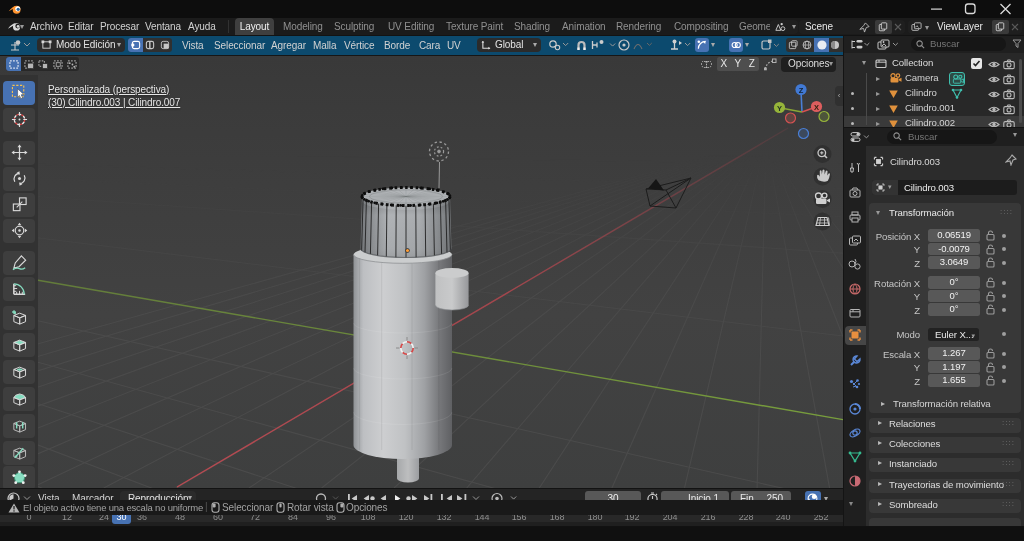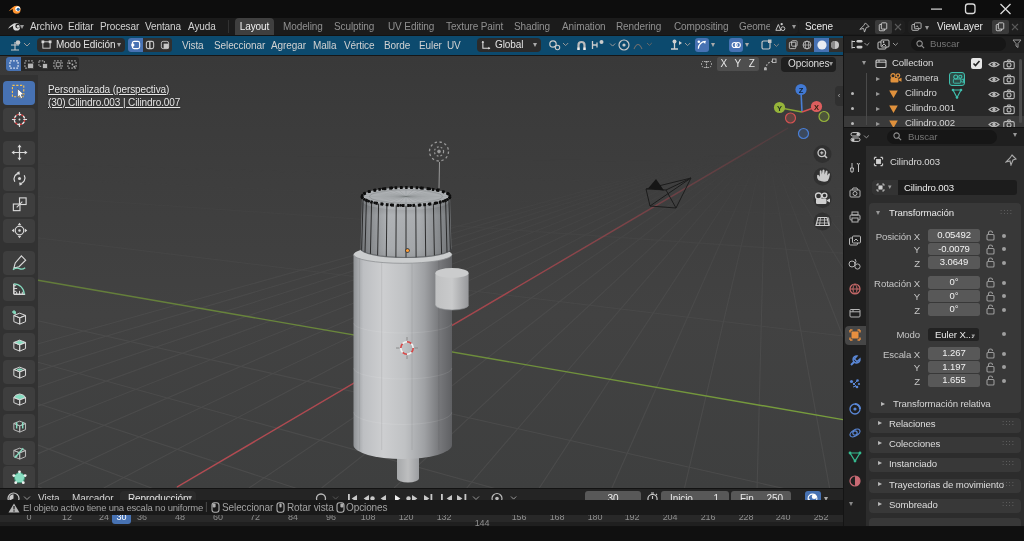--- a/index.html
+++ b/index.html
@@ -137,21 +137,21 @@
             <rect x="1.5" y="1.5" width="8" height="8" rx="2" fill="none" stroke="#c5c5c5" stroke-width="1"></rect>
             <rect x="4" y="4" width="5.5" height="5.5" fill="#c5c5c5"></rect>
           </svg></span>
  </span>
  <span class="mi" style="left:182px;top:1.5px">Vista</span>
  <span class="mi" style="left:214px;top:1.5px">Seleccionar</span>
  <span class="mi" style="left:271px;top:1.5px">Agregar</span>
  <span class="mi" style="left:313px;top:1.5px">Malla</span>
  <span class="mi" style="left:344px;top:1.5px">Vértice</span>
  <span class="mi" style="left:384px;top:1.5px">Borde</span>
- <span class="mi" style="left:419px;top:1.5px">Euler</span>
+ <span class="mi" style="left:419px;top:1.5px">Cara</span>
  <span class="mi" style="left:447px;top:1.5px">UV</span>
  <span class="fld" style="left:477px;top:3px;width:64px;height:14px;">
   <svg class="icn" style="margin:2px 0 0 4px" width="11" height="10" viewBox="0 0 12 11">
           <path d="M2,1 L2,9 L10,9" stroke="#ddd" fill="none" stroke-width="1.2"></path>
           <path d="M2,1 l-1.5,2 h3 Z M10,9 l-2,-1.5 v3 Z" fill="#ddd"></path>
         </svg>
   <span style="position:absolute;left:18px;top:1px;line-height:12px">Global</span>
   <span style="position:absolute;right:4px;top:2px;font-size:8px;color:#aaa">▾</span>
  </span>
  <svg class="abs" style="left:548px;top:4px" width="22" height="13" viewBox="0 0 22 13">
@@ -657,42 +657,42 @@
 <svg class="abs" style="left:489px;top:4px" width="34" height="13" viewBox="0 0 34 13">
         <circle cx="8" cy="6.5" r="5" fill="none" stroke="#bbb" stroke-width="1.2"></circle>
         <circle cx="8" cy="6.5" r="1.8" fill="#bbb"></circle>
         <path d="M22,4.5 l2.6,2.6 2.6,-2.6" stroke="#999" fill="none"></path>
       </svg>
 <span class="abs" style="left:585px;top:3px;width:56px;height:15px;background:#585858;border-radius:3px;text-align:center;line-height:15px;color:#f2f2f2">30</span>
 <svg class="abs" style="left:646px;top:4px" width="13" height="13" viewBox="0 0 13 13">
         <circle cx="6.5" cy="7" r="4.6" fill="none" stroke="#ccc" stroke-width="1.2"></circle>
         <path d="M6.5,7 L6.5,4 M5,1 h3 M10,3 l1,-1" stroke="#ccc" stroke-width="1.1"></path>
       </svg>
-<span class="abs" style="left:661px;top:3px;width:68px;height:15px;background:#585858;border-radius:3px;line-height:15px;color:#e8e8e8"><span style="margin-left:9px">Inicio</span><span style="position:absolute;right:10px">1</span></span>
+<span class="abs" style="left:661px;top:3px;width:68px;height:15px;background:#585858;border-radius:3px;line-height:15px;color:#e8e8e8"><span style="margin-left:27px">Inicio</span><span style="position:absolute;right:10px">1</span></span>
 <span class="abs" style="left:731px;top:3px;width:60px;height:15px;background:#585858;border-radius:3px;line-height:15px;color:#e8e8e8"><span style="margin-left:9px">Fin</span><span style="position:absolute;right:8px">250</span></span>
 <span class="abs" style="left:805px;top:3px;width:16px;height:15px;background:#4772b3;border-radius:3px"><svg style="margin:2px 0 0 2px" width="11" height="11" viewBox="0 0 12 12">
           <circle cx="6" cy="6" r="4.8" fill="none" stroke="#fff" stroke-width="1.2"></circle>
           <circle cx="7.8" cy="4" r="2.6" fill="#fff"></circle>
           <path d="M3.5,9 A4.8,4.8 0 0 1 2,6" stroke="#fff" fill="none" stroke-width="1.2"></path>
         </svg></span>
 <span class="abs mi" style="left:824px;top:2px;font-size:8px;color:#aaa">▾</span>
 <div class="abs" id="ruler">
         <span style="position:absolute;left:17px;top:3px;width:24px;text-align:center">0</span>
         <span style="position:absolute;left:55px;top:3px;width:24px;text-align:center">12</span>
         <span style="position:absolute;left:92px;top:3px;width:24px;text-align:center">24</span>
         <span style="position:absolute;left:130px;top:3px;width:24px;text-align:center">36</span>
         <span style="position:absolute;left:168px;top:3px;width:24px;text-align:center">48</span>
         <span style="position:absolute;left:206px;top:3px;width:24px;text-align:center">60</span>
         <span style="position:absolute;left:243px;top:3px;width:24px;text-align:center">72</span>
         <span style="position:absolute;left:281px;top:3px;width:24px;text-align:center">84</span>
         <span style="position:absolute;left:319px;top:3px;width:24px;text-align:center">96</span>
         <span style="position:absolute;left:356px;top:3px;width:24px;text-align:center">108</span>
         <span style="position:absolute;left:394px;top:3px;width:24px;text-align:center">120</span>
         <span style="position:absolute;left:432px;top:3px;width:24px;text-align:center">132</span>
-        <span style="position:absolute;left:470px;top:9px;width:24px;text-align:center">144</span>
+        <span style="position:absolute;left:470px;top:3px;width:24px;text-align:center">144</span>
         <span style="position:absolute;left:507px;top:3px;width:24px;text-align:center">156</span>
         <span style="position:absolute;left:545px;top:3px;width:24px;text-align:center">168</span>
         <span style="position:absolute;left:583px;top:3px;width:24px;text-align:center">180</span>
         <span style="position:absolute;left:620px;top:3px;width:24px;text-align:center">192</span>
         <span style="position:absolute;left:658px;top:3px;width:24px;text-align:center">204</span>
         <span style="position:absolute;left:696px;top:3px;width:24px;text-align:center">216</span>
         <span style="position:absolute;left:734px;top:3px;width:24px;text-align:center">228</span>
         <span style="position:absolute;left:771px;top:3px;width:24px;text-align:center">240</span>
         <span style="position:absolute;left:809px;top:3px;width:24px;text-align:center">252</span>
         <span style="position:absolute;left:112px;top:1px;width:19px;height:14px;background:#4772b3;border-radius:3px;color:#fff;text-align:center;line-height:14px;font-size:9px">30</span>
@@ -961,21 +961,21 @@
               <rect x="5" y="5" width="6" height="6" fill="#cfcfcf"></rect>
               <path d="M3,3 v2.5 M3,3 h2.5 M13,3 h-2.5 M13,3 v2.5 M3,13 v-2.5 M3,13 h2.5 M13,13 h-2.5 M13,13 v-2.5" stroke="#cfcfcf" stroke-width="1.4" fill="none"></path>
             </svg><span style="position:absolute;left:16px;top:3px;font-size:7px;color:#999">▾</span></span>
 <span style="position:absolute;left:32px;top:1.5px;color:#ececec">Cilindro.003</span>
 </div>
 <div class="abs" style="left:26px;top:76px;width:152px;height:210px;background:#383838;border-radius:4px"></div>
 <span class="abs" style="left:33px;top:81px;color:#999;font-size:8px">▾</span>
 <span class="abs" style="left:46px;top:80px;color:#e8e8e8">Transformación</span>
 <span class="abs" style="left:157px;top:80px;color:#777;letter-spacing:1px;font-size:8px">::::</span>
 <span class="abs" style="left:0;top:103.5px;width:77px;text-align:right;color:#c6c6c6">Posición X</span>
-        <span class="abs" style="left:85px;top:102px;width:52px;height:12.5px;background:#585858;border-radius:2.5px;text-align:center;line-height:12.5px;color:#f2f2f2;font-size:9.5px">0.05492</span>
+        <span class="abs" style="left:85px;top:102px;width:52px;height:12.5px;background:#585858;border-radius:2.5px;text-align:center;line-height:12.5px;color:#f2f2f2;font-size:9.5px">0.06519</span>
         <svg class="abs" style="left:143px;top:103px" width="9" height="11" viewBox="0 0 9 11">
           <rect x="1" y="4.5" width="7" height="5.5" rx="1" fill="none" stroke="#9a9a9a" stroke-width="1.1"></rect>
           <path d="M2.5,4.5 V3 a2,2 0 0 1 4,0" fill="none" stroke="#9a9a9a" stroke-width="1.1"></path>
         </svg>
         <span class="abs" style="left:159px;top:106.5px;width:4px;height:4px;border-radius:50%;background:#9f9f9f"></span>
 <span class="abs" style="left:0;top:117.0px;width:77px;text-align:right;color:#c6c6c6">Y</span>
         <span class="abs" style="left:85px;top:115.5px;width:52px;height:12.5px;background:#585858;border-radius:2.5px;text-align:center;line-height:12.5px;color:#f2f2f2;font-size:9.5px">-0.0079</span>
         <svg class="abs" style="left:143px;top:116.5px" width="9" height="11" viewBox="0 0 9 11">
           <rect x="1" y="4.5" width="7" height="5.5" rx="1" fill="none" stroke="#9a9a9a" stroke-width="1.1"></rect>
           <path d="M2.5,4.5 V3 a2,2 0 0 1 4,0" fill="none" stroke="#9a9a9a" stroke-width="1.1"></path>

